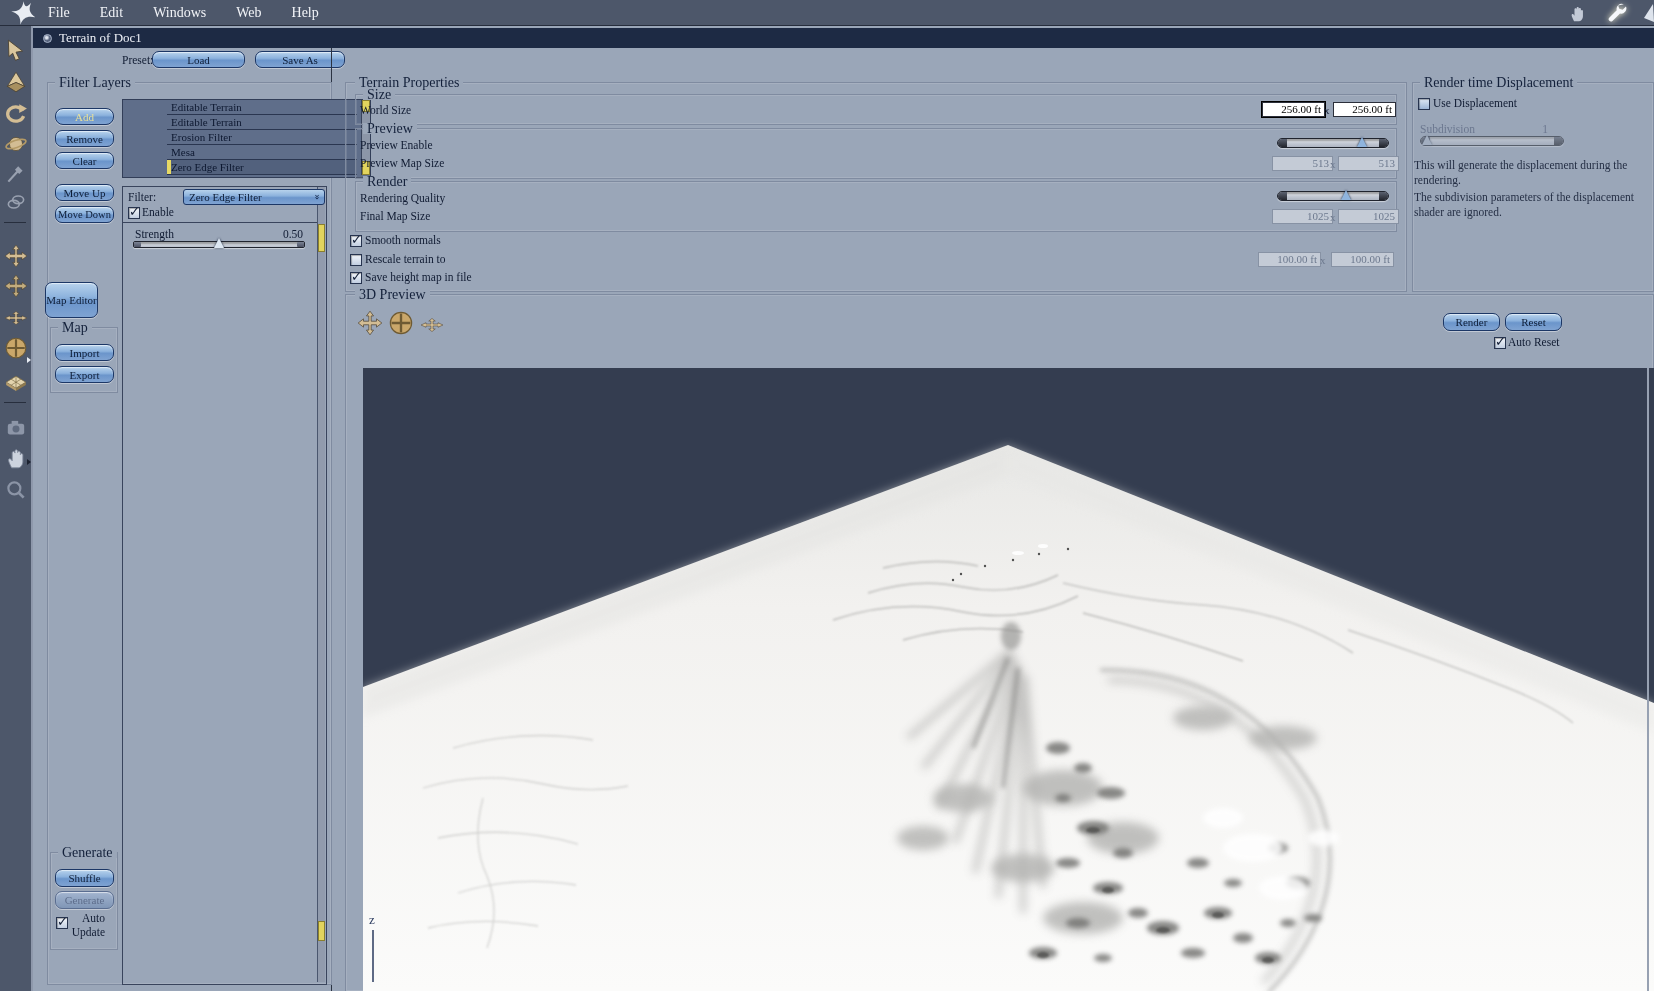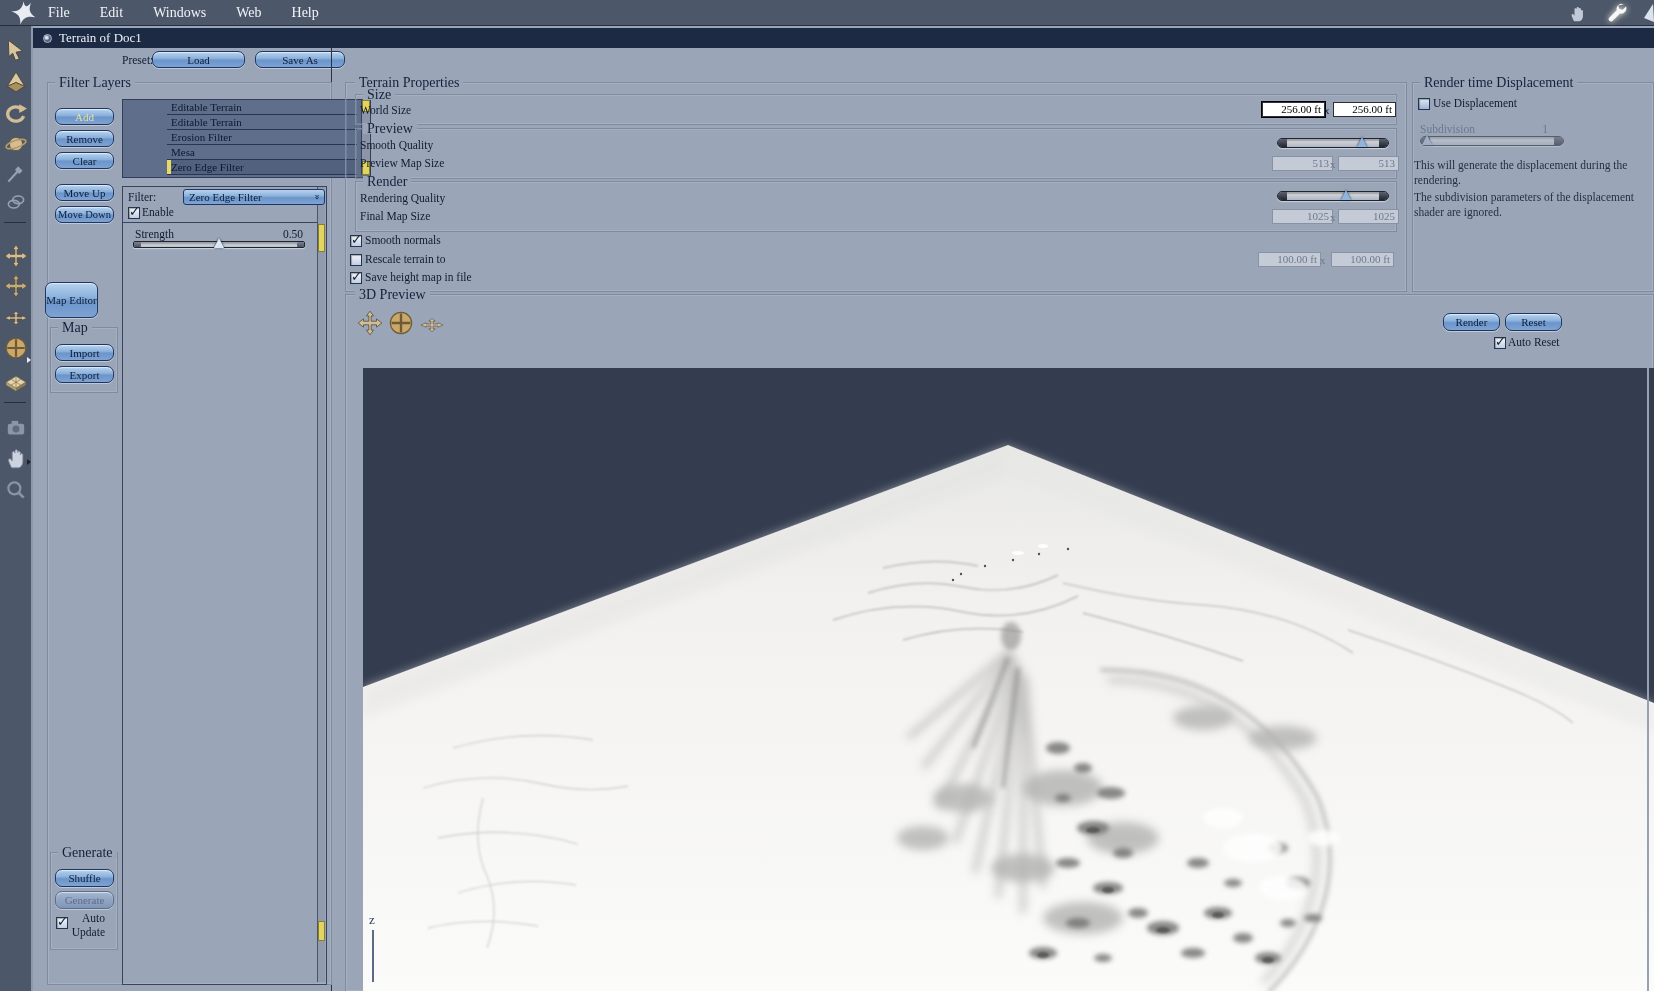--- a/index.html
+++ b/index.html
@@ -29,21 +29,21 @@
   .lab{position:absolute;font-size:11.5px;color:#101b32;white-space:nowrap;}
   .lab.dim{color:#6c7890;}
   .note{position:absolute;font-size:11.5px;color:#252f45;line-height:1.28;}
   
   .btn{position:absolute;display:flex;align-items:center;justify-content:center;text-align:center;
        font-family:"Liberation Serif",serif;font-size:11px;color:#0e1e38;cursor:pointer;
        background:linear-gradient(180deg,#b7d2ec 0%,#8cb2dd 42%,#6b95cb 55%,#7fa3d2 100%);
        border:1px solid #1c3766;border-radius:7px;
        box-shadow:0 1px 0 rgba(255,255,255,.4), inset 0 1px 1px rgba(255,255,255,.6);}
   .btn.active{color:#ead F;}
-  .btn.active{color:#e9e19b;}
+  .btn.active{color:#e9e19b;border-radius:8px;}
   .btn.disabled{background:linear-gradient(180deg,#a2b4cf,#8096b6);color:#5d6d8b;border-color:#5a6d90;}
   
   #layer-list{position:absolute;left:122px;top:99px;width:203px;height:77px;border:1px solid #323e58;background:#5f6e8a;padding-left:44px;}
   .row{position:relative;height:14px;line-height:14px;padding-left:4px;background:#5f6e8a;
        border-bottom:1px solid #2a3650;color:#0d1830;font-size:11px;width:186px;}
   .row.selected{background:#52617d;}
   .row.selected::before{content:"";position:absolute;left:0;top:0;bottom:0;width:4px;background:#e7d964;}
   #list-scroll{position:absolute;right:0;top:0;width:8px;height:75px;background:#8c96a8;border-left:1px solid #39445c;}
   .scroll-thumb{position:absolute;left:0;width:8px;background:#e2d45e;border:1px solid #8a7f2e;box-sizing:border-box;}
   
@@ -247,21 +247,21 @@
 
 <div class="group" style="left:355px;top:94px;width:1040px;height:29px"></div>
 <span class="gt" style="left:363px;top:89px">Size</span>
 <span class="lab" style="left:360px;top:104px">World Size</span>
 <div class="inp focus" style="left:1262px;top:102px;width:55px">256.00 ft</div>
 <span class="xsep" style="left:1324px;top:104px">x</span>
 <div class="inp" style="left:1333px;top:102px;width:55px">256.00 ft</div>
 
 <div class="group" style="left:355px;top:128px;width:1040px;height:49px"></div>
 <span class="gt" style="left:363px;top:123px">Preview</span>
-<span class="lab" style="left:360px;top:139px">Smooth Quality</span>
+<span class="lab" style="left:360px;top:139px">Preview Enable</span>
 <div class="track" style="left:1277px;top:138px;width:110px">
   <span class="sl-thumb" style="left: calc(76% - 5px);"></span>
 </div>
 <span class="lab" style="left:360px;top:157px">Preview Map Size</span>
 <div class="inp dis" style="left:1272px;top:156px;width:53px">513</div>
 <span class="xsep dis" style="left:1330px;top:158px">x</span>
 <div class="inp dis" style="left:1338px;top:156px;width:53px">513</div>
 
 <div class="group" style="left:355px;top:181px;width:1040px;height:49px"></div>
 <span class="gt" style="left:363px;top:176px">Render</span>

